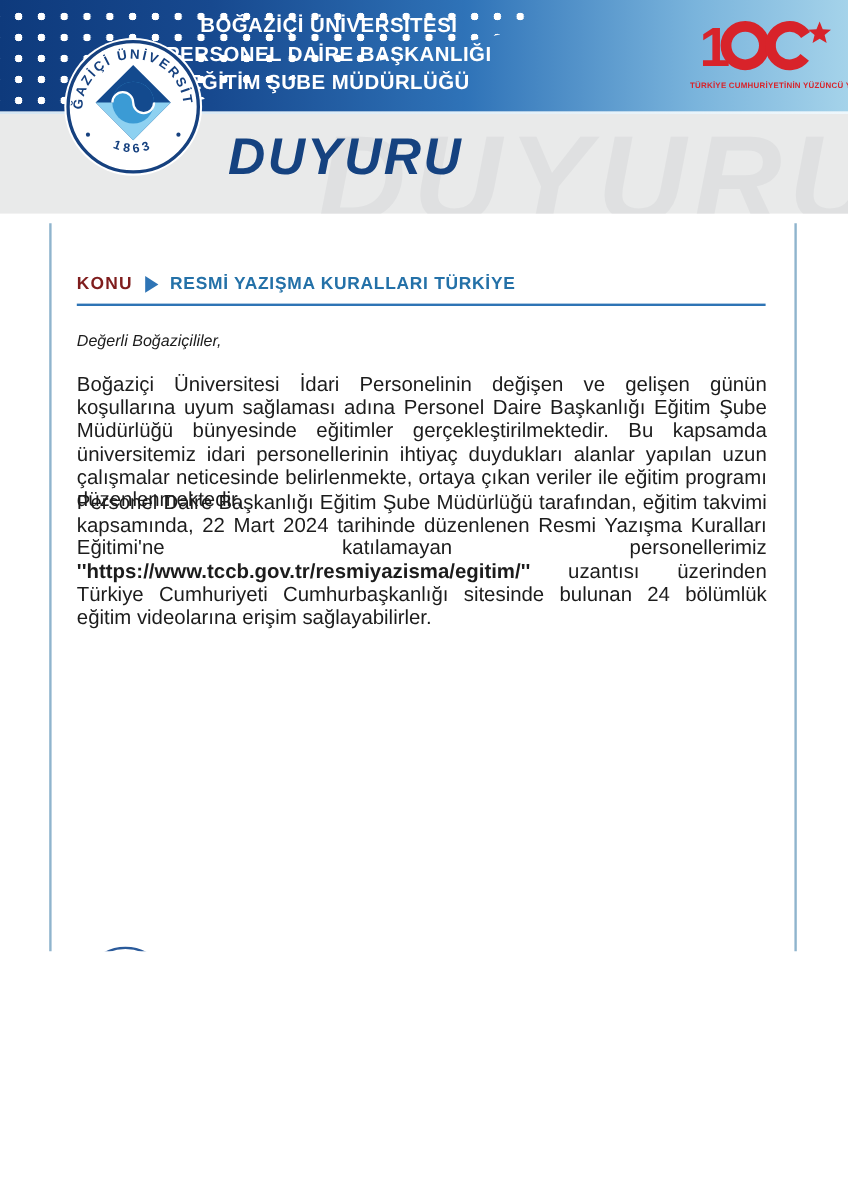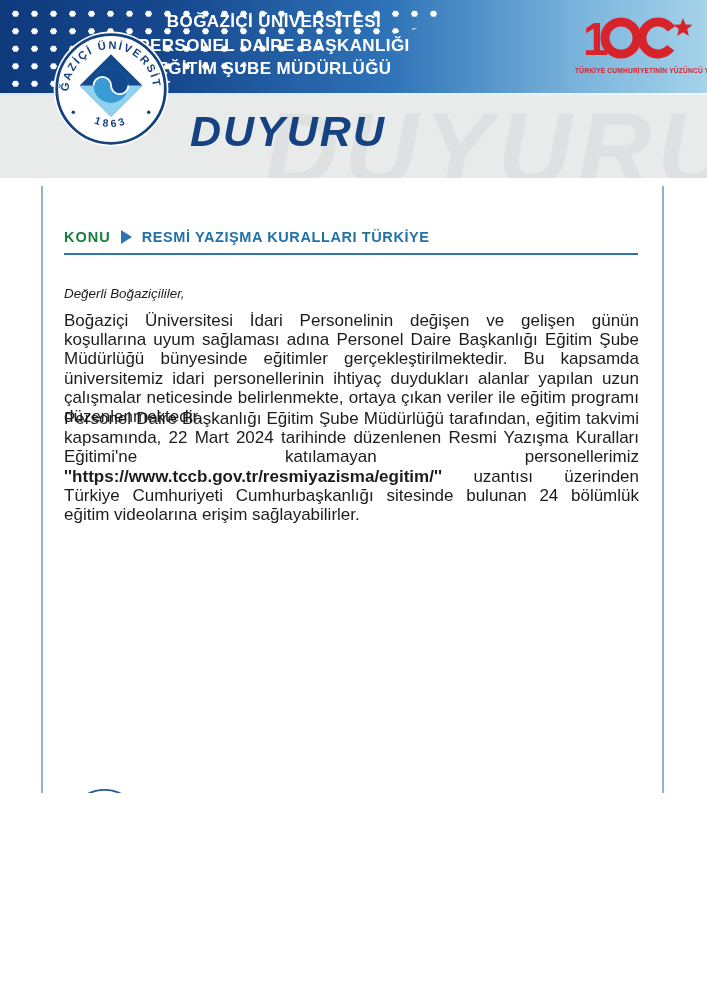--- a/index.html
+++ b/index.html
@@ -30,25 +30,25 @@
     color:#dfe0e1;letter-spacing:6px;line-height:1;white-space:nowrap;}
   .duyuru{position:absolute;left:190px;top:15px;font-size:43px;font-weight:800;
     color:#154280;letter-spacing:2px;line-height:1;}
   
   .seal-top{position:absolute;left:53px;top:31px;width:116px;height:116px;}
   .seal-bottom{position:absolute;left:66px;top:788px;width:77px;height:77px;}
   
   .content-box{position:absolute;left:41px;top:186px;width:619px;height:766px;
     border-left:2px solid #8fb4cd;border-right:2px solid #8fb4cd;border-bottom:2px solid #aacfe2;}
   .konu-row{position:absolute;left:64px;top:229px;display:flex;align-items:center;gap:10px;}
-  .konu-label{color:#15803d;font-weight:bold;font-size:14.5px;letter-spacing:1px;}
+  .konu-label{color:#7f1d1d;font-weight:bold;font-size:14.5px;letter-spacing:1px;}
   .konu-arrow{width:0;height:0;border-left:11px solid #2e74b5;border-top:7px solid transparent;border-bottom:7px solid transparent;}
   .konu-title{color:#2471a8;font-weight:bold;font-size:14.5px;letter-spacing:.6px;}
   .konu-underline{position:absolute;left:64px;top:253px;width:574px;height:2px;background:#2e74b5;}
-  .greeting{position:absolute;left:64px;top:286px;font-style:italic;font-size:13.4px;color:#1c1c1c;}
+  .greeting{position:absolute;left:64px;top:276px;font-style:italic;font-size:13.4px;color:#1c1c1c;}
   .para{position:absolute;left:64px;width:575px;font-size:17px;
     line-height:19.2px;color:#1c1c1c;text-align:justify;text-align-last:left;}
   .para1{top:311px;}
   .para2{top:409px;}
   .para .url{font-weight:bold;}
   
   .logo160{position:absolute;left:57px;top:871px;width:112px;color:#1c3f7d;}
   .l160-digits{position:relative;height:54px;font-family:"DejaVu Serif",serif;white-space:nowrap;}
   .l160-digits span{display:inline-block;vertical-align:baseline;line-height:1;}
   .d-one{font-size:42px;transform:translateY(7px);}

